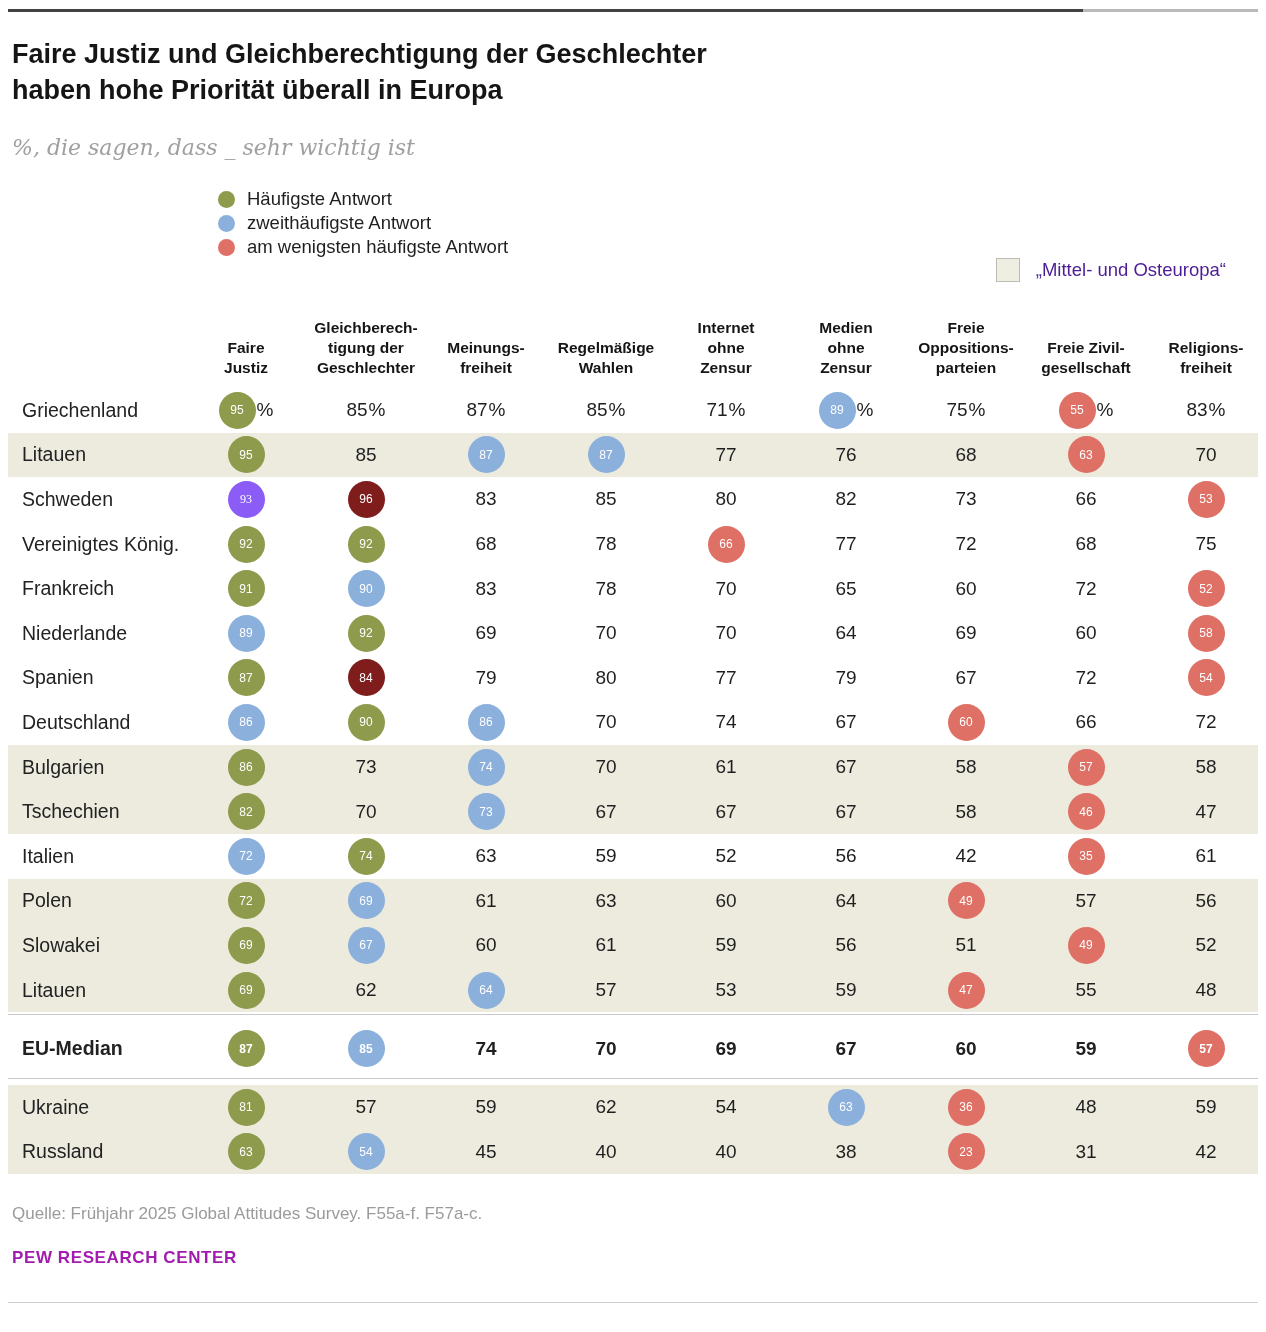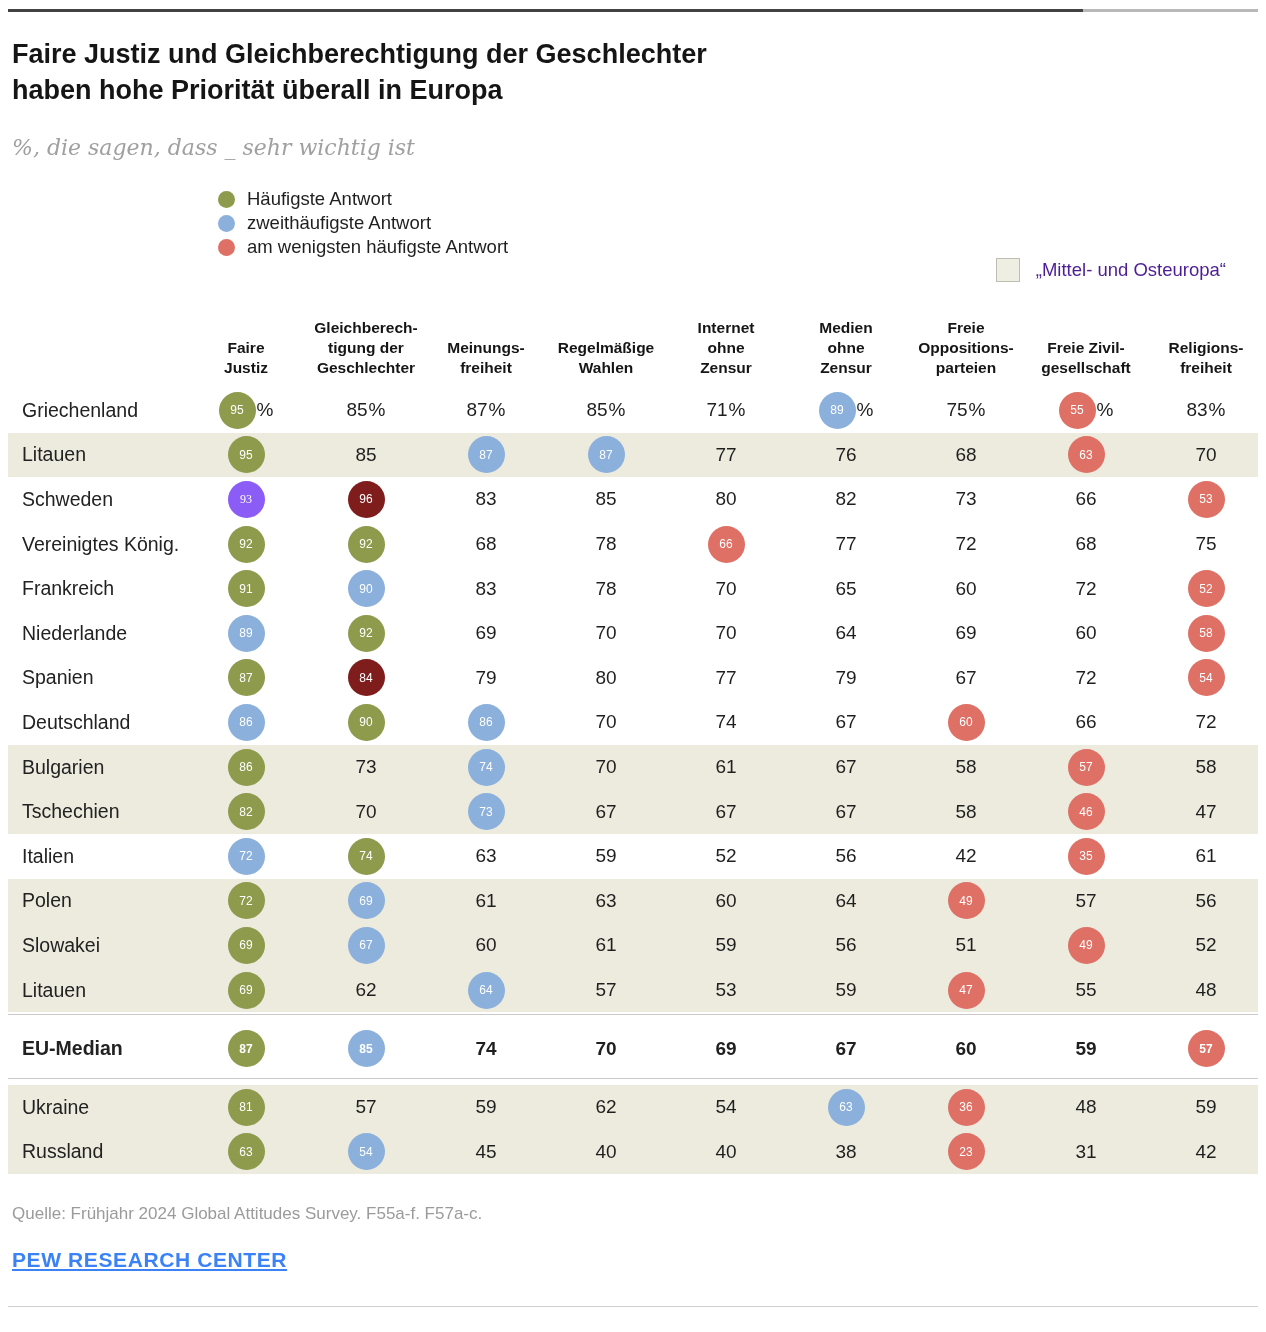--- a/index.html
+++ b/index.html
@@ -29,21 +29,21 @@
     white-space:pre-line;color:#151515;}
   .row-label{font-size:19.5px;color:#222;}
   .cell{text-align:center;font-size:19px;color:#1f1f1f;}
   .val-wrap{display:inline-flex;align-items:center;justify-content:center;gap:1px;}
   .circle{display:inline-flex;width:37px;height:37px;border-radius:50%;color:#fff;
     align-items:center;justify-content:center;font-size:12px;}
   .bold .row-label,.bold .cell,.bold .circle{font-weight:bold;}
   .sep{border:0;border-top:1px solid #c9c9c9;margin:2px 8px 11px 8px;}
   .sep.sep2{margin:7px 8px 6px 8px;}
   .source{margin:30px 12px 0 12px;font-size:17px;color:#9b9b9b;}
-  .brand{margin:24px 12px 0 12px;font-size:21px;font-weight:bold;letter-spacing:0.6px;color:#3b82f6;text-decoration:underline;}
+  .brand{margin:24px 12px 0 12px;font-size:17px;font-weight:bold;letter-spacing:0.6px;color:#a21caf;}
   .bottomrule{border:0;border-top:1px solid #cfcfcf;margin:34px 8px 0 8px;}
 </style>
 </head>
 <body>
 
 <div class="page">
   <div class="toprule"></div>
   <div class="title">
     <div>Faire Justiz und Gleichberechtigung der Geschlechter</div>
     <div>haben hohe Priorität überall in Europa</div>
@@ -613,16 +613,16 @@
           </span></div>
         <div class="cell"><span class="val-wrap">
             <span>31</span>
           </span></div>
         <div class="cell"><span class="val-wrap">
             <span>42</span>
           </span></div>
       </div>
     </div>
 
-  <div class="source">Quelle: Frühjahr 2024 Global Attitudes Survey. F55a-f. F57a-c.</div>
+  <div class="source">Quelle: Frühjahr 2025 Global Attitudes Survey. F55a-f. F57a-c.</div>
   <div class="brand">PEW RESEARCH CENTER</div>
   <div class="bottomrule"></div>
 </div>
 
 </body></html>

